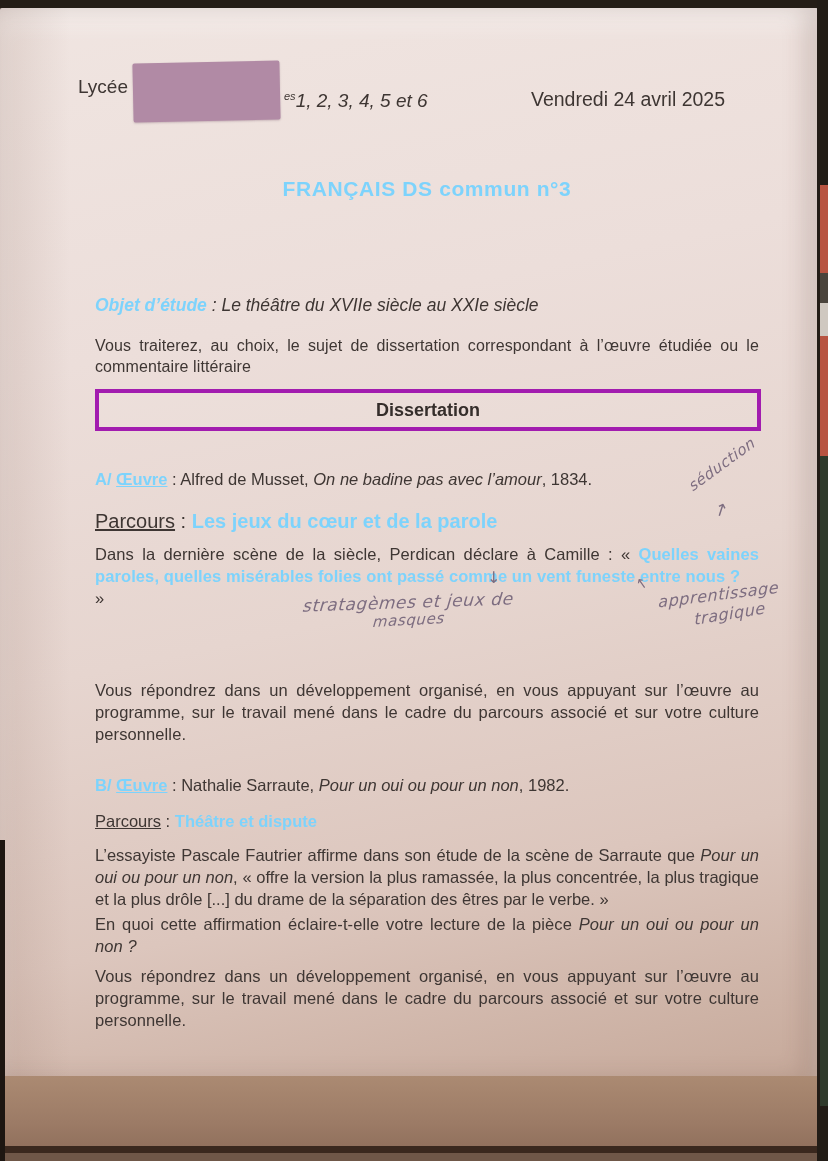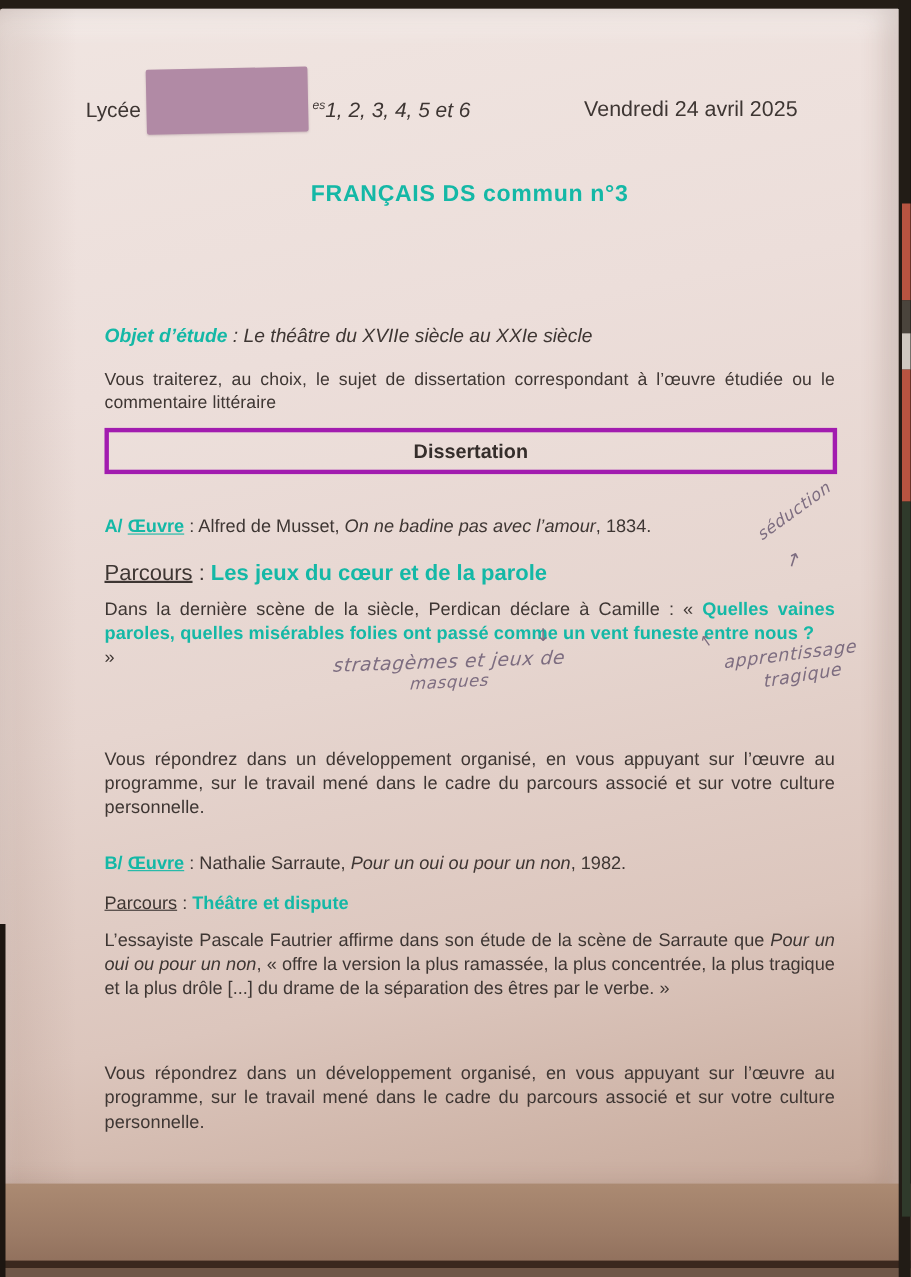--- a/index.html
+++ b/index.html
@@ -20,21 +20,21 @@
   .left-sliver{left:0;top:840px;width:5px;height:321px;background:#1d1611;}
   .table{left:0;top:1076px;width:828px;height:85px;
          background:linear-gradient(180deg,#ab8a72 0%,#9c7b66 55%,#8b6b58 100%);}
   .table-edge{left:0;top:1146px;width:828px;height:7px;background:#3a281e;}
   .table-below{left:0;top:1153px;width:828px;height:8px;background:#6f5748;}
   .right-strip{left:817px;top:0;width:11px;height:1161px;background:#221c16;}
   .edge-patch{left:820px;width:8px;}
 
   
   .print{color:#3e3633;}
-  .b{font-weight:bold;color:#14b8a6;}
+  .b{font-weight:bold;color:#7dd3fc;margin-top:12px;}
   .i{font-style:italic;}
   .u{text-decoration:underline;}
   .para{width:664px;text-align:justify;font-size:16.5px;line-height:22px;letter-spacing:.1px;}
   .center{width:664px;text-align:center;}
 
   .diss-box{left:95px;top:389px;width:658px;height:34px;border:4px solid #a21caf;
             background:rgba(255,255,255,.06);text-align:center;line-height:34px;
             font-weight:bold;font-size:18px;color:#352e2b;}
 
   .redaction{left:133px;top:62px;width:147px;height:59px;background:#b18aa5;
@@ -58,21 +58,21 @@
   <div class="abs table-edge"></div>
   <div class="abs table-below"></div>
   <div class="abs right-strip"></div>
   <div class="abs edge-patch" style="top:185px;height:88px;background:#b85441;"></div>
   <div class="abs edge-patch" style="top:273px;height:30px;background:#4a443c;"></div>
   <div class="abs edge-patch" style="top:303px;height:33px;background:#cfc8c0;"></div>
   <div class="abs edge-patch" style="top:336px;height:120px;background:#b85441;"></div>
   <div class="abs edge-patch" style="top:456px;height:650px;background:#2f3a2b;"></div>
   <div class="abs left-sliver"></div>
 
-  <span class="abs print" style="left:78px;top:90px;font-size:19px;">Lycée</span>
+  <span class="abs print" style="left:78px;top:76px;font-size:19px;">Lycée</span>
   <div class="abs redaction"></div>
   <span class="abs print i" style="left:284px;top:90px;font-size:19px;"><span class="sup">es</span><span>1, 2, 3, 4, 5 et 6</span></span>
   <span class="abs print" style="left:531px;top:88px;font-size:19.5px;">Vendredi 24 avril 2025</span>
 
   <div class="abs print b center" style="left:95px;top:165px;font-size:21px;letter-spacing:.6px;">FRANÇAIS DS commun n°3</div>
 
   <div class="abs print" style="left:95px;top:295px;font-size:17.5px;font-style:italic;"><span class="b">Objet d’étude</span><span> : Le théâtre du XVIIe siècle au XXIe siècle</span></div>
   <div class="abs print para" style="left:95px;top:335px;font-size:16px;line-height:21px;">Vous traiterez, au choix, le sujet de dissertation correspondant à l’œuvre étudiée ou le commentaire littéraire</div>
 
   <div class="abs diss-box">Dissertation</div>
@@ -95,16 +95,17 @@
 
 
   <div class="abs print para" style="left:95px;top:679px;">Vous répondrez dans un développement organisé, en vous appuyant sur l’œuvre au programme, sur le travail mené dans le cadre du parcours associé et sur votre culture personnelle.</div>
 
   <div class="abs print" style="left:95px;top:776px;font-size:16.5px;"><span class="b">B/ </span><span class="b u">Œuvre</span><span> : Nathalie Sarraute, </span><span class="i">Pour un oui ou pour un non</span><span>, 1982.</span></div>
 
   <div class="abs print" style="left:95px;top:812px;font-size:16.5px;"><span class="u">Parcours</span><span> : </span><span class="b">Théâtre et dispute</span></div>
 
   <div class="abs print para" style="left:95px;top:844px;letter-spacing:0;"><span>L’essayiste Pascale Fautrier affirme dans son étude de la scène de Sarraute que </span><span class="i">Pour un oui ou pour un non</span><span>, « offre la version la plus ramassée, la plus concentrée, la plus tragique et la plus drôle [...] du drame de la séparation des êtres par le verbe. »</span></div>
 
+  <div class="abs print para" style="left:95px;top:913px;"><span>En quoi cette affirmation éclaire-t-elle votre lecture de la pièce </span><span class="i">Pour un oui ou pour un non</span><span class="i"> ?</span></div>
 
   <div class="abs print para" style="left:95px;top:965px;">Vous répondrez dans un développement organisé, en vous appuyant sur l’œuvre au programme, sur le travail mené dans le cadre du parcours associé et sur votre culture personnelle.</div>
 
 </div>
 
 </body></html>

